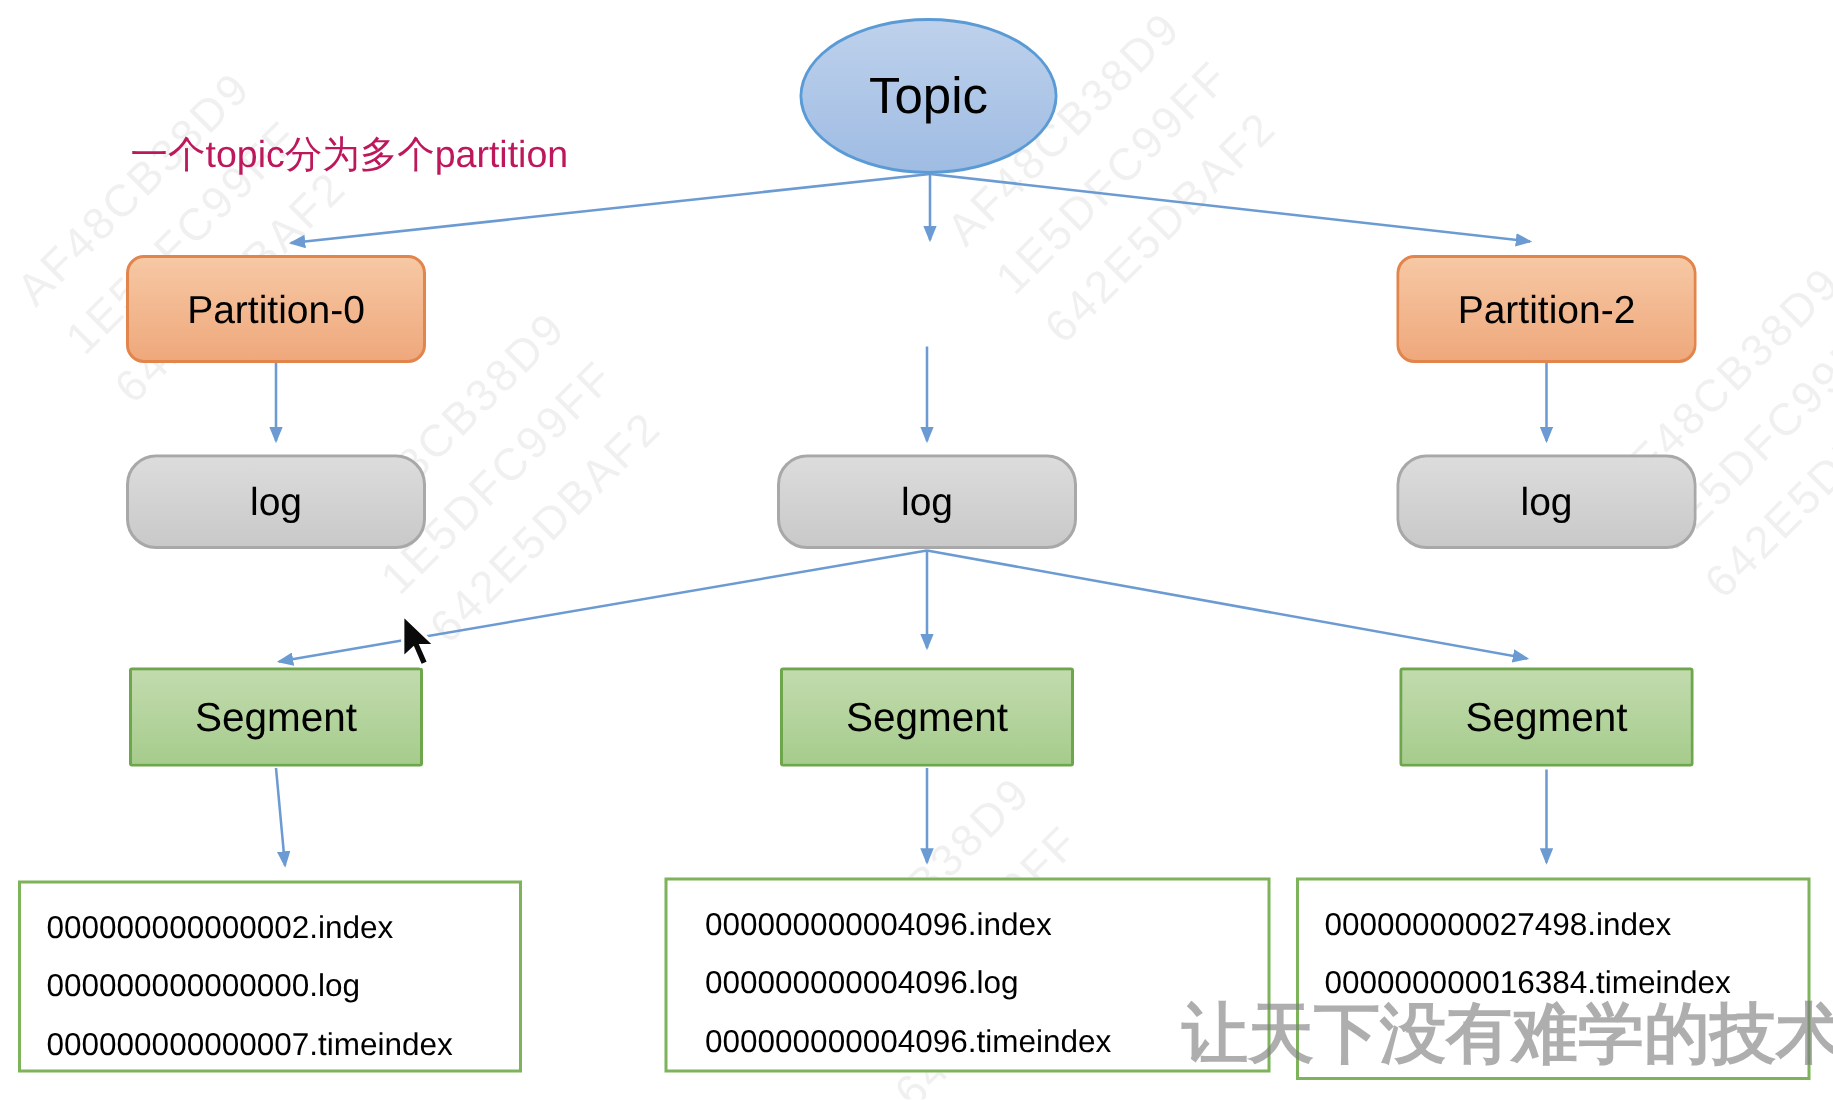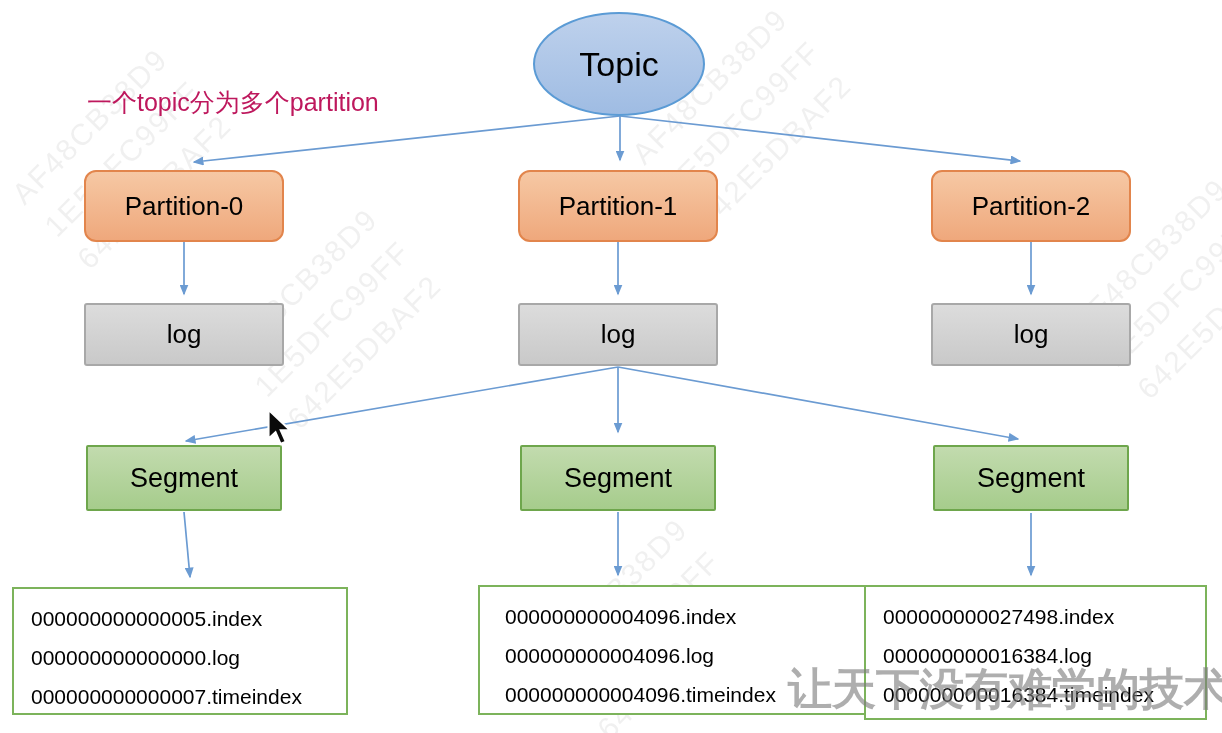--- a/index.html
+++ b/index.html
@@ -16,21 +16,21 @@
     width:172px;height:104px;border-radius:50%;
     background:linear-gradient(180deg,#bed1ec 0%,#9fbce3 100%);
     border:2px solid #5b9bd5;font-size:34px;
   }
   .partition{
     width:200px;height:72px;border-radius:12px;
     background:linear-gradient(180deg,#f6c8a4 0%,#efa87c 100%);
     border:2px solid #e2854c;
   }
   .logbox{
-    width:200px;height:63px;border-radius:3px;
+    width:200px;height:63px;border-radius:20px;
     background:linear-gradient(180deg,#dcdcdc 0%,#c9c9c9 100%);
     border:2px solid #a8a8a8;
   }
   .segment{
     width:196px;height:66px;border-radius:2px;
     background:linear-gradient(180deg,#c2dbae 0%,#a6cc8c 100%);
     border:2px solid #6ea64c;font-size:27px;
   }
   .filebox{
     position:absolute;box-sizing:border-box;background:#ffffff;
@@ -117,24 +117,21 @@
 
   <div class="red-note">一个topic分为多个partition</div>
 
   <div class="node ellipse" style="left:533px;top:12px;">
     <span>Topic</span>
   </div>
 
   <div class="node partition" style="left:84px;top:170px;">
     <span>Partition-0</span>
   </div>
-  <div class="node partition" style="left:518px;top:170px;">
-    <span>Partition-1</span>
-  </div>
-  <div class="node partition" style="left:931px;top:170px;border-radius:11px;">
+  <div class="node partition" style="left:931px;top:170px;">
     <span>Partition-2</span>
   </div>
 
   <div class="node logbox" style="left:84px;top:303px;">
     <span>log</span>
   </div>
   <div class="node logbox" style="left:518px;top:303px;">
     <span>log</span>
   </div>
   <div class="node logbox" style="left:931px;top:303px;">
@@ -145,32 +142,31 @@
     <span>Segment</span>
   </div>
   <div class="node segment" style="left:520px;top:445px;">
     <span>Segment</span>
   </div>
   <div class="node segment" style="left:933px;top:445px;">
     <span>Segment</span>
   </div>
 
   <div class="filebox" style="left:12px;top:587px;width:336px;height:128px;">
-    <div class="fline">000000000000005.index</div>
+    <div class="fline">000000000000002.index</div>
     <div class="fline">000000000000000.log</div>
     <div class="fline">000000000000007.timeindex</div>
   </div>
-  <div class="filebox" style="left:478px;top:585px;width:404px;height:130px;padding-left:25px;">
+  <div class="filebox" style="left:443px;top:585px;width:404px;height:130px;padding-left:25px;">
     <div class="fline">000000000004096.index</div>
     <div class="fline">000000000004096.log</div>
     <div class="fline">000000000004096.timeindex</div>
   </div>
   <div class="filebox" style="left:864px;top:585px;width:343px;height:135px;">
     <div class="fline">000000000027498.index</div>
-    <div class="fline">000000000016384.log</div>
     <div class="fline">000000000016384.timeindex</div>
   </div>
 
   <div class="wm-slogan">让天下没有难学的技术</div>
 
   <svg id="cursor" width="34" height="40" viewBox="0 0 17 24">
     <polygon points="1,1 1,18.5 5.2,14.6 8.2,21.6 11.4,20.2 8.4,13.4 14,13.4" fill="#0a0a0a" stroke="#ffffff" stroke-width="1.3"></polygon>
   </svg>
 
 </div>

